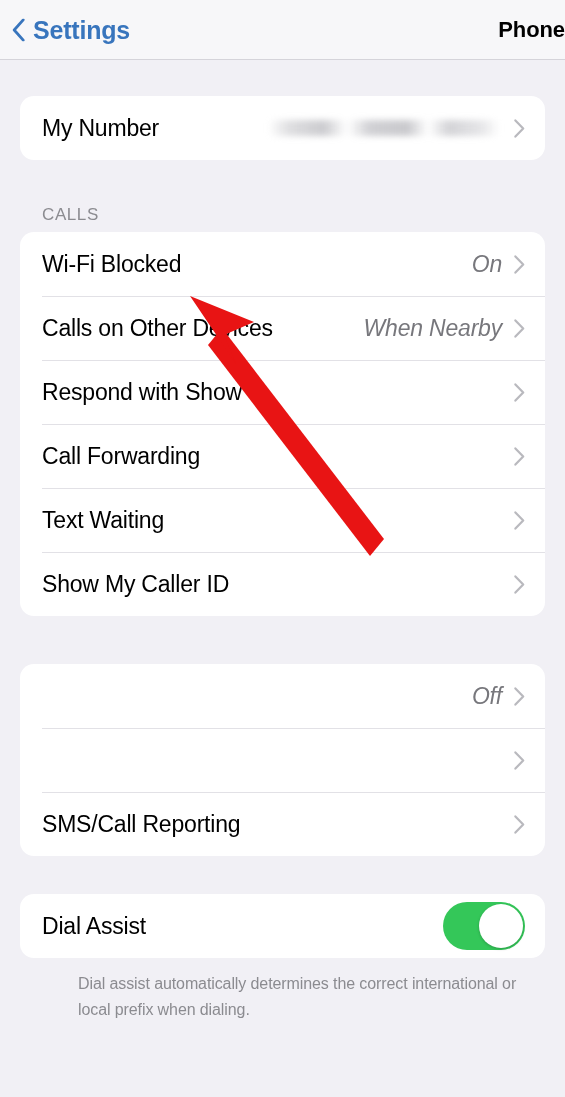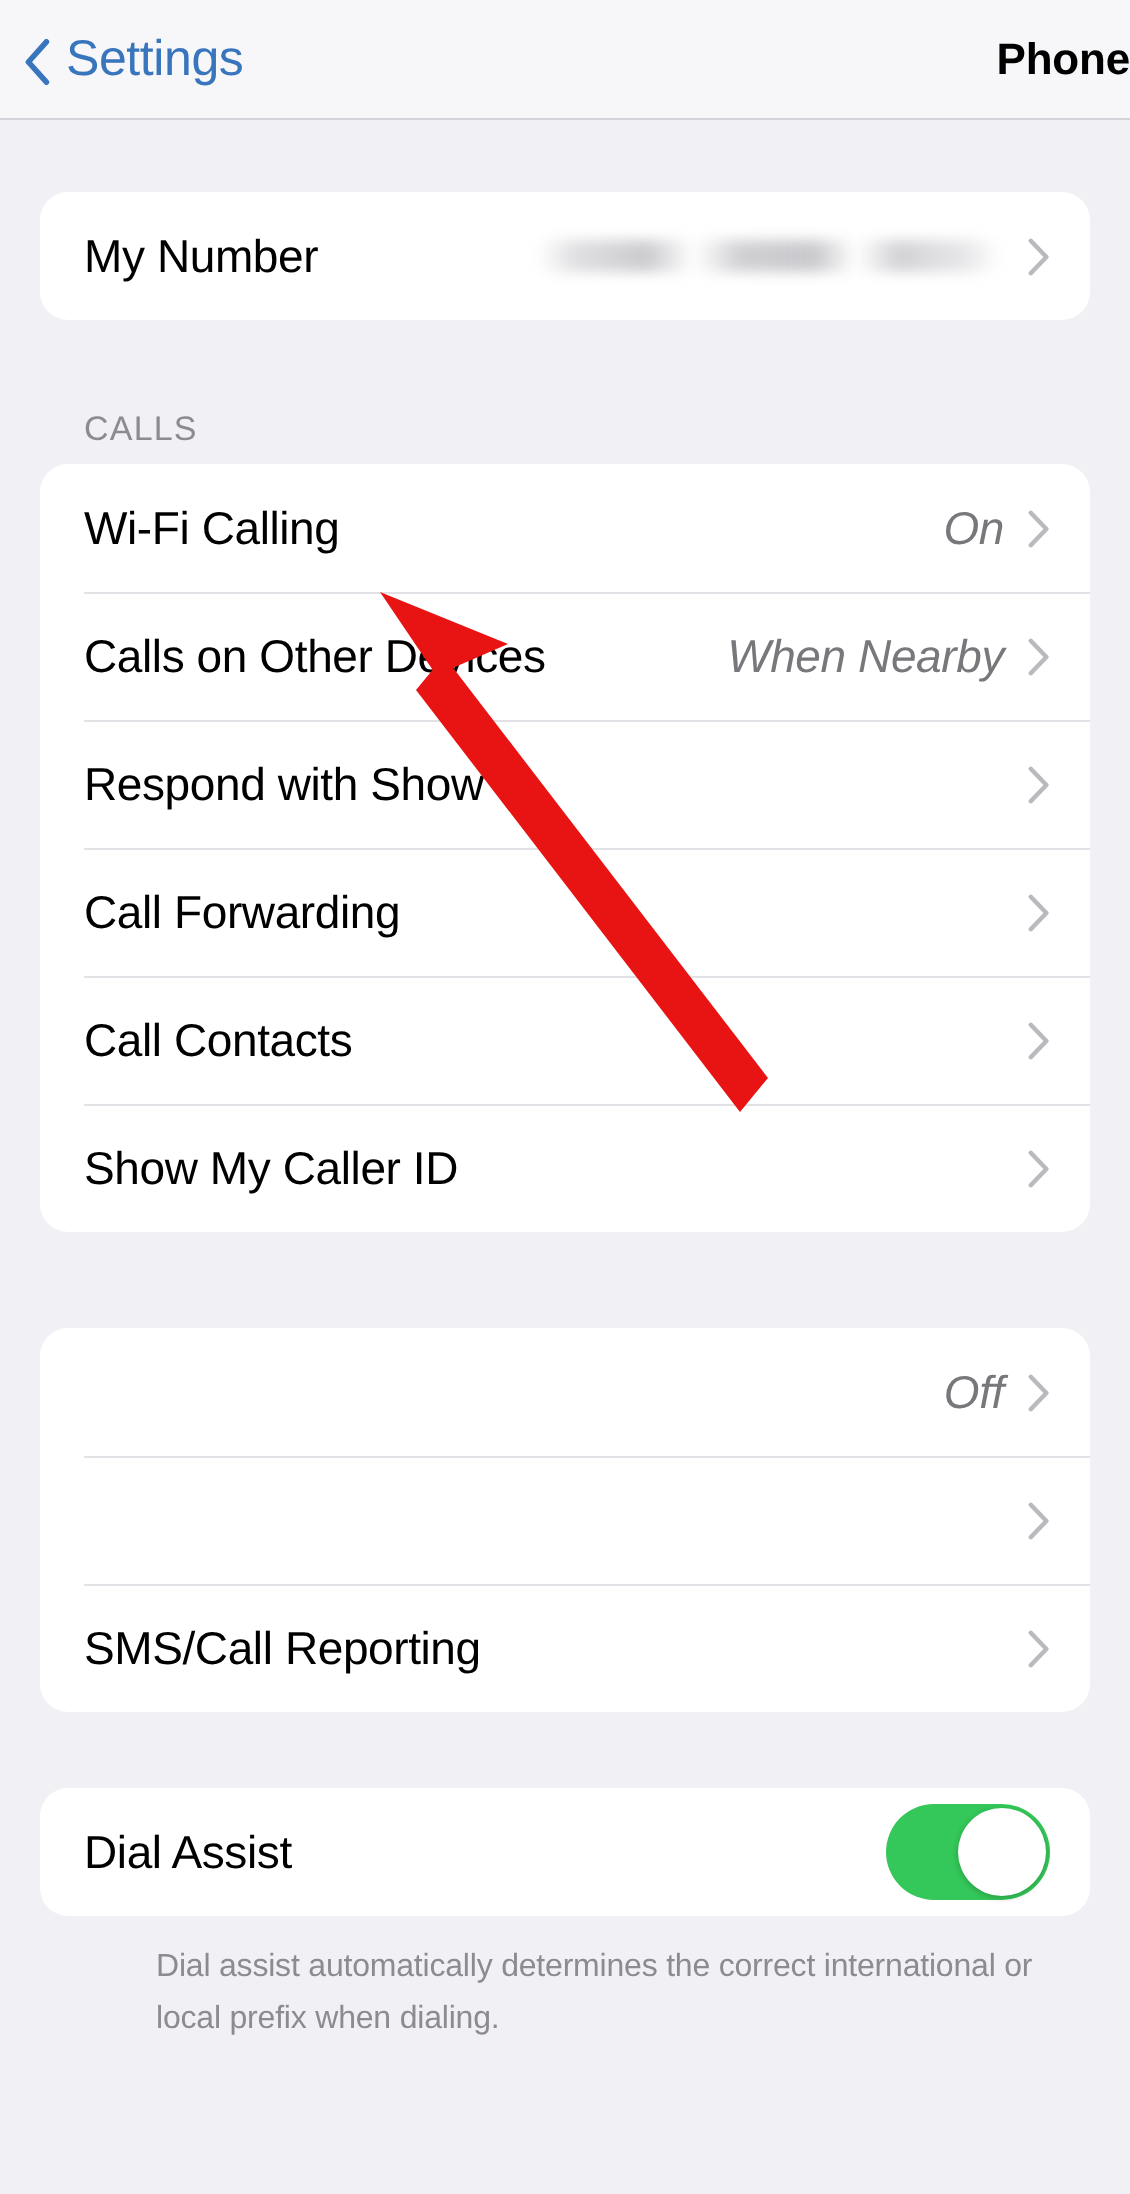--- a/index.html
+++ b/index.html
@@ -20,26 +20,27 @@
   .navbar {
     position: relative;
     height: 59px;
     background: #f7f7f9;
     border-bottom: 1px solid #d5d4da;
     display: flex;
     align-items: center;
   }
   .nav-back {
     display: flex;
-    align-items: flex-end;
+    align-items: center;
     position: absolute;
     left: 12px;
     top: 50%;
     transform: translateY(-50%);
     cursor: pointer;
+    font-weight: bold;
   }
   .back-chevron {
     width: 13px;
     height: 23px;
     margin-right: 8px;
     flex: none;
   }
   .back-chevron svg { display: block; }
   .nav-back-label {
     font-size: 25px;
@@ -227,21 +228,21 @@
     </div>
   </div>
 
   <div class="gap-45"></div>
 
   <div>
     <div class="group-header">CALLS</div>
     <div class="card">
 
       <div class="row tappable">
-        <span class="row-label">Wi-Fi Calling</span>
+        <span class="row-label">Wi-Fi Blocked</span>
         <span class="row-right">
           <span class="row-value">On</span>
           <span class="chevron">
             <svg viewBox="0 0 11 19" width="11" height="19" aria-hidden="true">
                 <path d="M1.4 1.4 L9.2 9.5 L1.4 17.6" fill="none" stroke="#b9b9be" stroke-width="2.2" stroke-linecap="round" stroke-linejoin="round"></path>
               </svg>
           </span>
         </span>
       </div>
 
@@ -273,21 +274,21 @@
         <span class="row-right">
           <span class="chevron">
             <svg viewBox="0 0 11 19" width="11" height="19" aria-hidden="true">
                 <path d="M1.4 1.4 L9.2 9.5 L1.4 17.6" fill="none" stroke="#b9b9be" stroke-width="2.2" stroke-linecap="round" stroke-linejoin="round"></path>
               </svg>
           </span>
         </span>
       </div>
 
       <div class="row tappable">
-        <span class="row-label">Call Contacts</span>
+        <span class="row-label">Text Waiting</span>
         <span class="row-right">
           <span class="chevron">
             <svg viewBox="0 0 11 19" width="11" height="19" aria-hidden="true">
                 <path d="M1.4 1.4 L9.2 9.5 L1.4 17.6" fill="none" stroke="#b9b9be" stroke-width="2.2" stroke-linecap="round" stroke-linejoin="round"></path>
               </svg>
           </span>
         </span>
       </div>
 
       <div class="row tappable">

